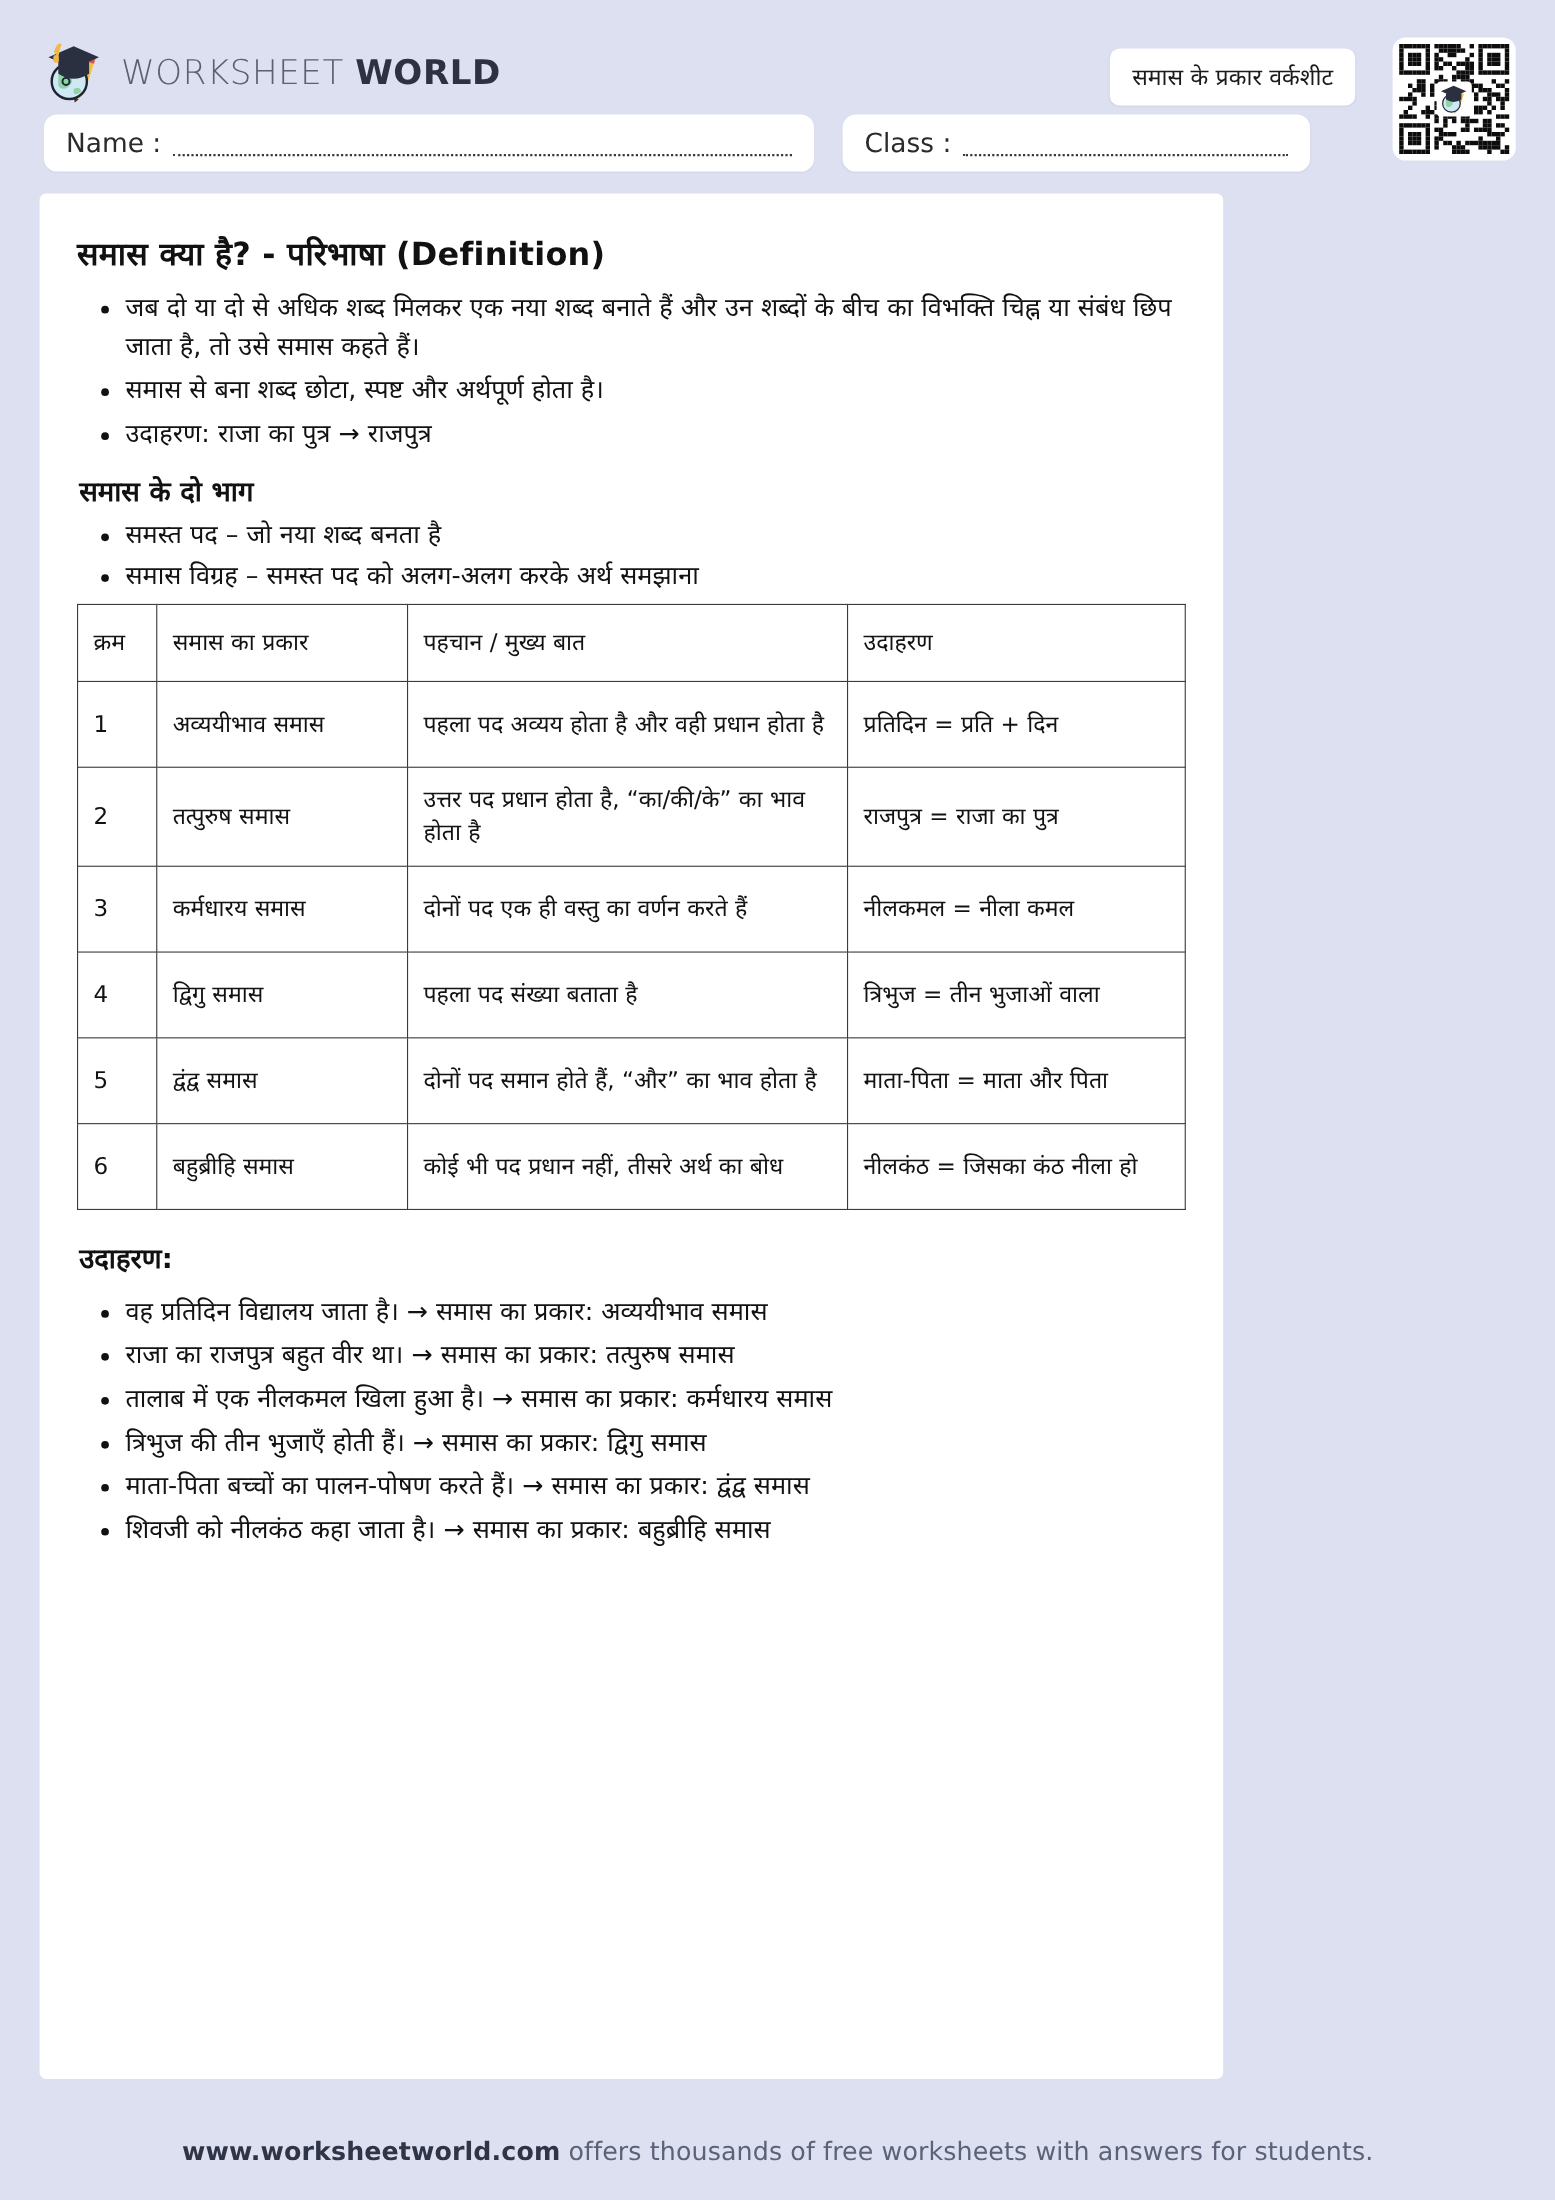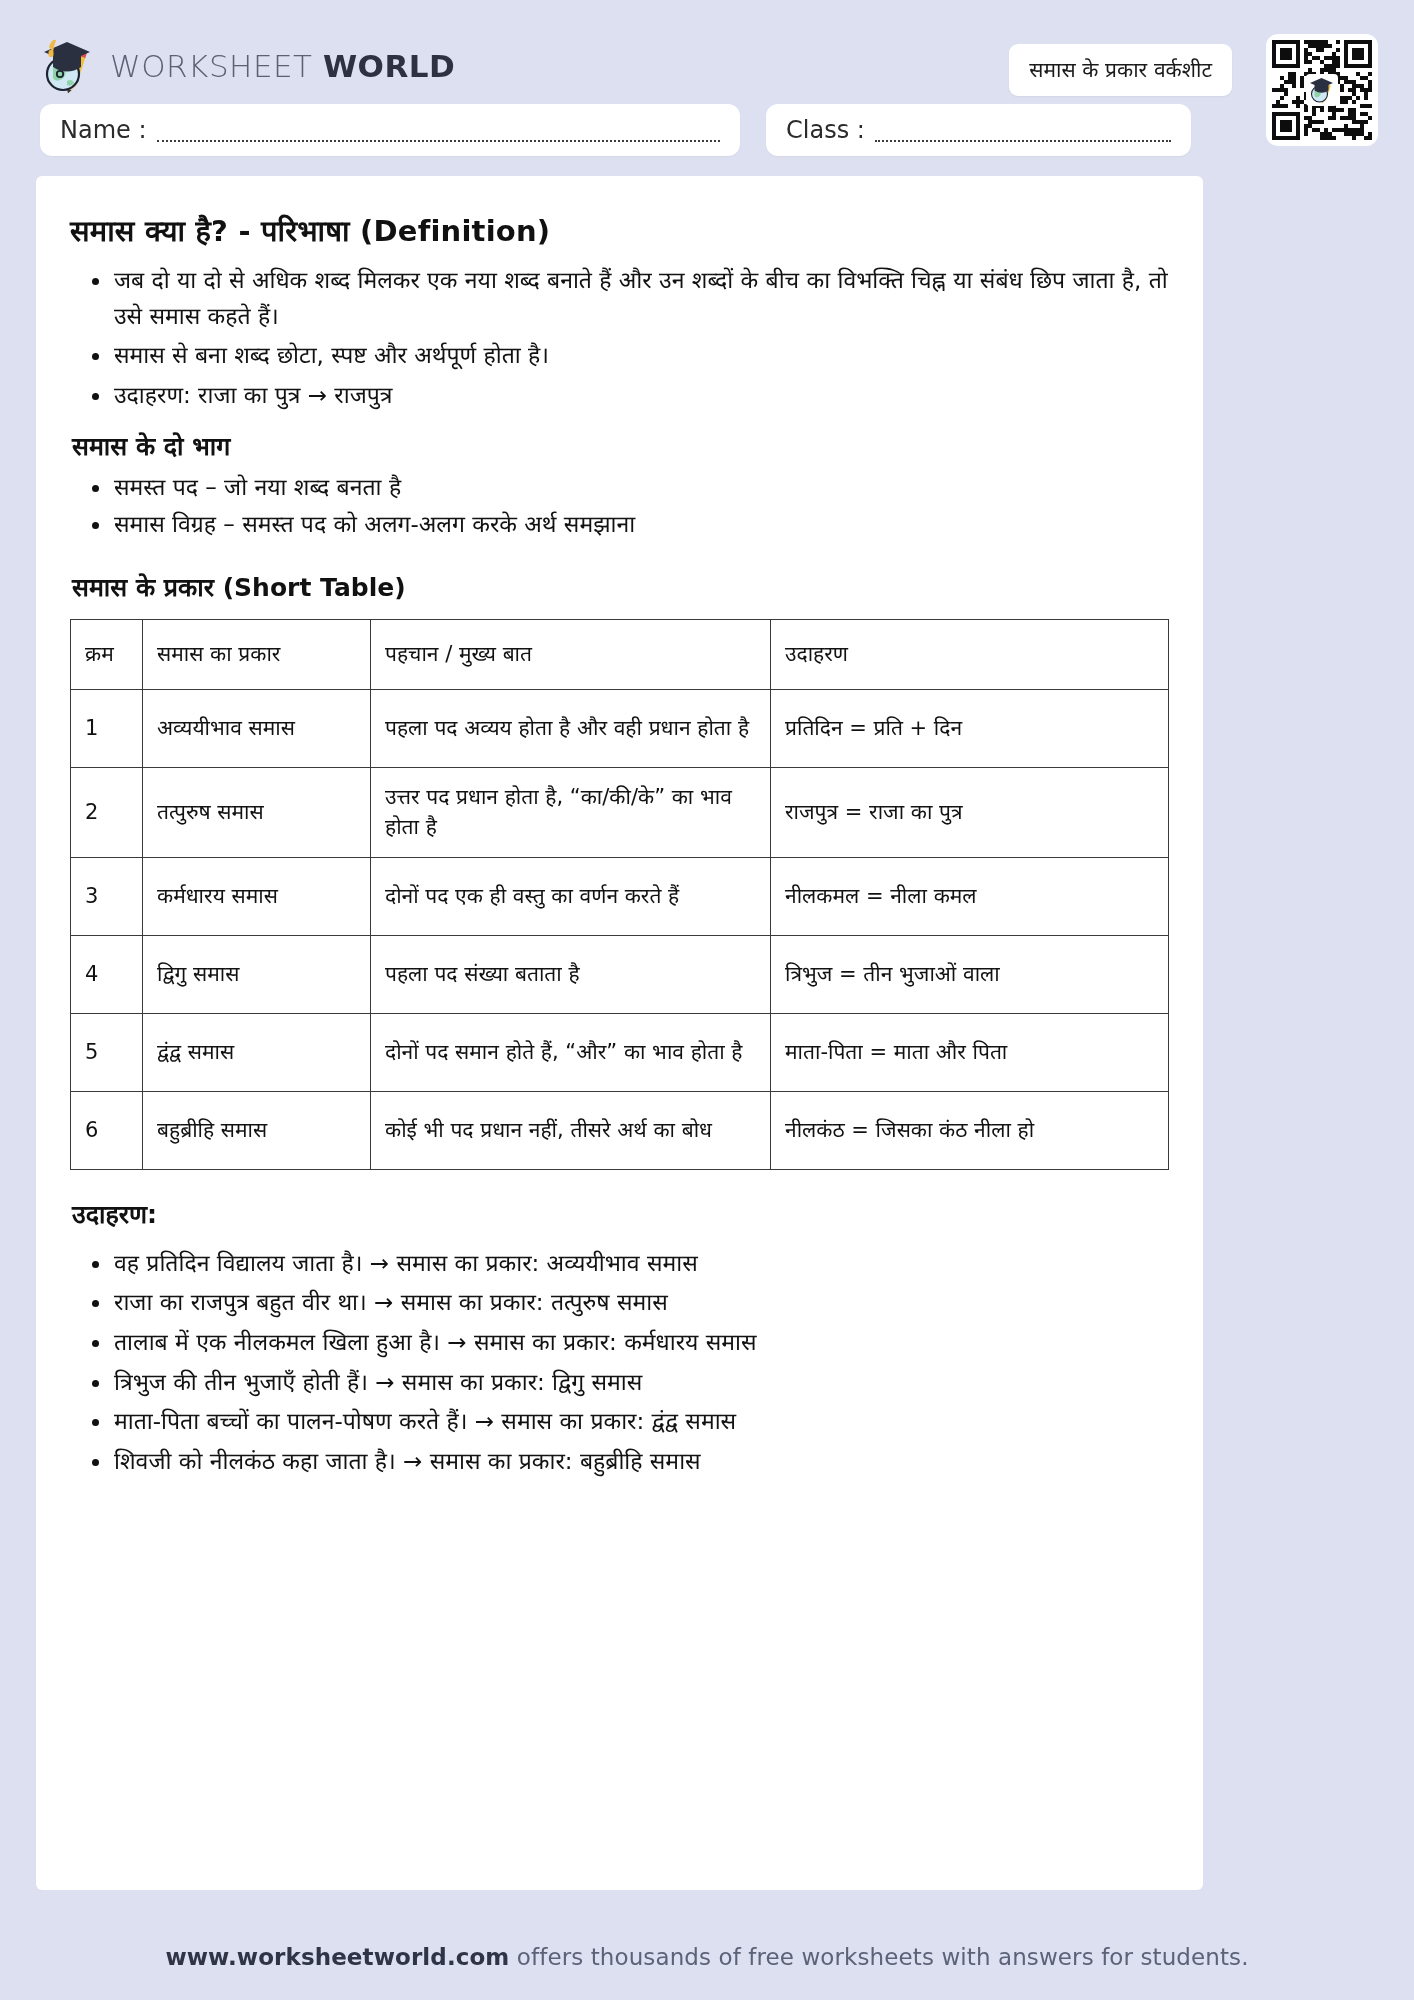--- a/index.html
+++ b/index.html
@@ -117,21 +117,21 @@
     height: 1px;
     position: relative;
     top: 11px;
   }
 
   
   .sheet {
     position: absolute;
     left: 36px;
     top: 176px;
-    width: 1167px;
+    width: 1076px;
     height: 1714px;
     background: #ffffff;
     border-radius: 6px;
   }
   .sheet-inner { padding: 30px 34px 0 34px; }
 
   h1.sec {
     font-size: 29px;
     font-weight: 700;
     color: #111;
@@ -569,21 +569,20 @@
           <li><span>समास से बना </span><b>शब्द छोटा, स्पष्ट और अर्थपूर्ण होता है</b><span>।</span></li>
           <li><b>उदाहरण</b><span>:  राजा का पुत्र → राजपुत्र</span></li>
         </ul>
 
       <h2 class="sub">समास के दो भाग</h2>
       <ul class="bul tight" id="two-parts-bullets">
           <li><b>समस्त पद</b><span> – जो नया शब्द बनता है</span></li>
           <li><b>समास विग्रह</b><span> – समस्त पद को अलग-अलग करके अर्थ समझाना</span></li>
         </ul>
 
-      <h2 class="sub spaced">समास के प्रकार (Short Table)</h2>
 
       <table class="types">
         <thead>
           <tr id="types-head-row">
               <th class="col-no">क्रम</th>
               <th class="col-type">समास का प्रकार</th>
               <th class="col-id">पहचान / मुख्य बात</th>
               <th class="col-ex">उदाहरण</th>
             </tr>
         </thead>

